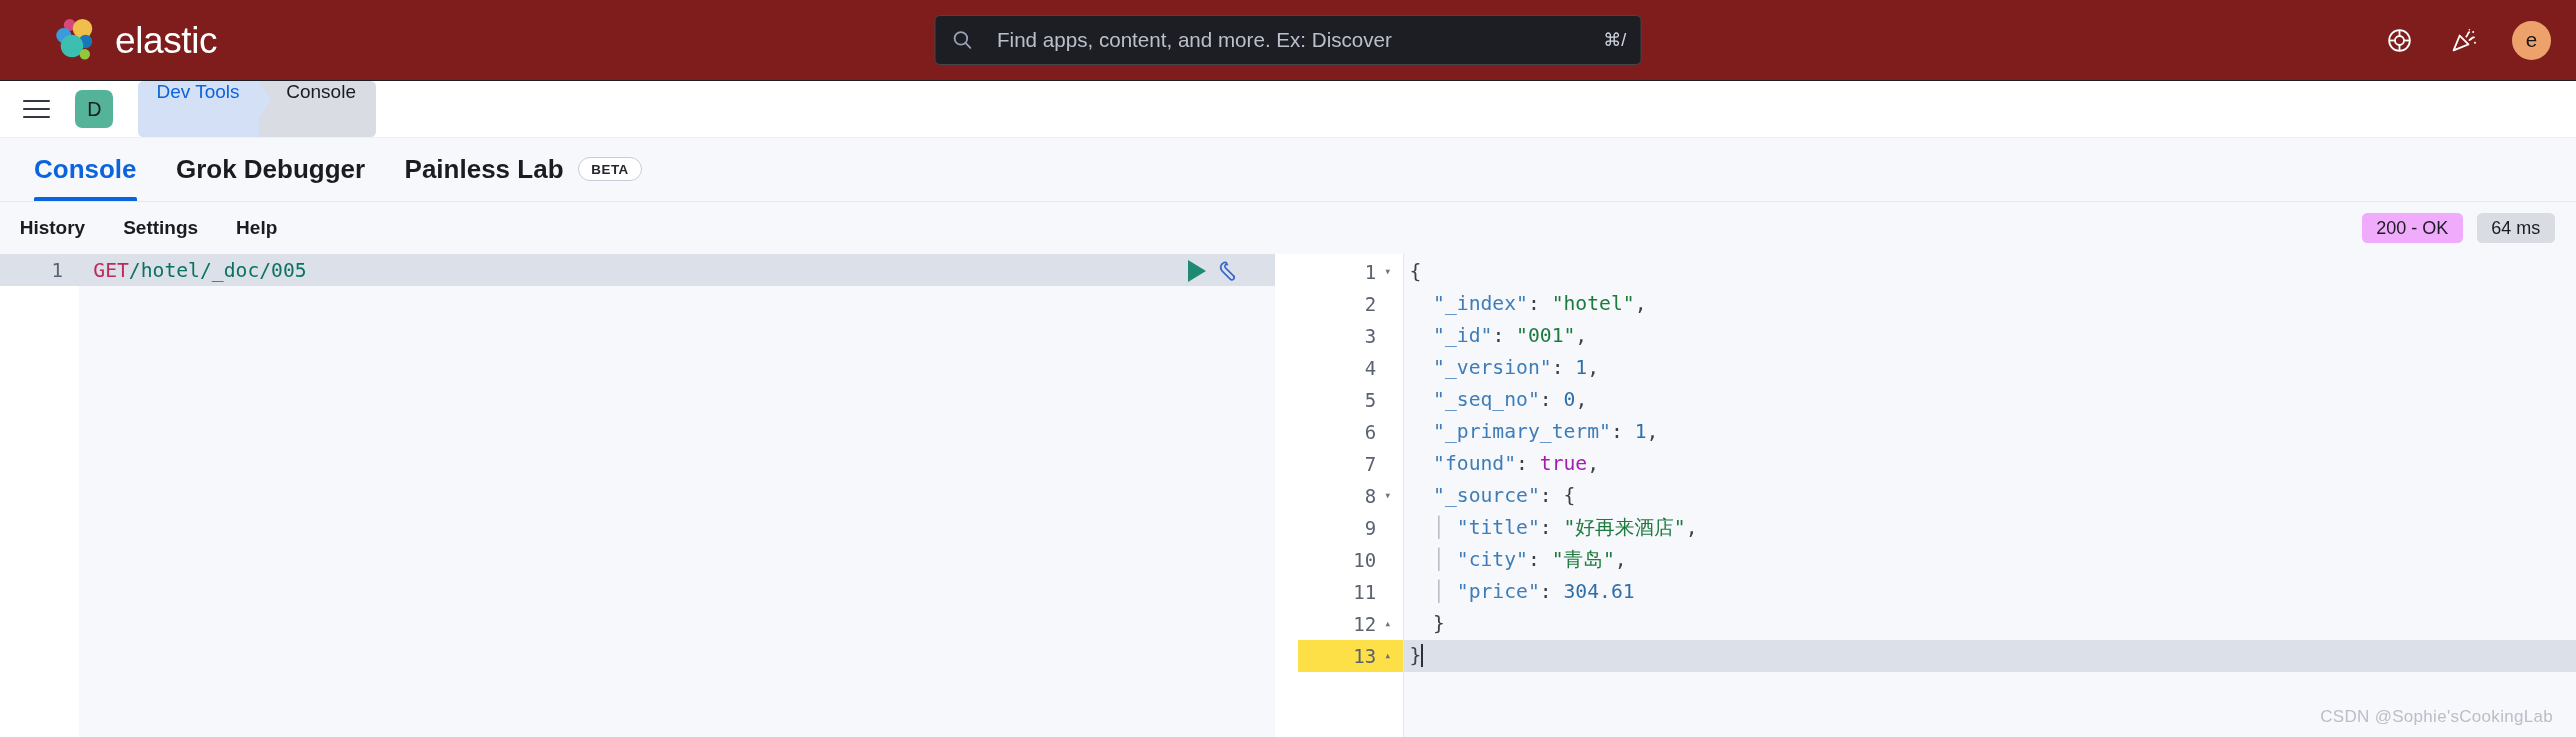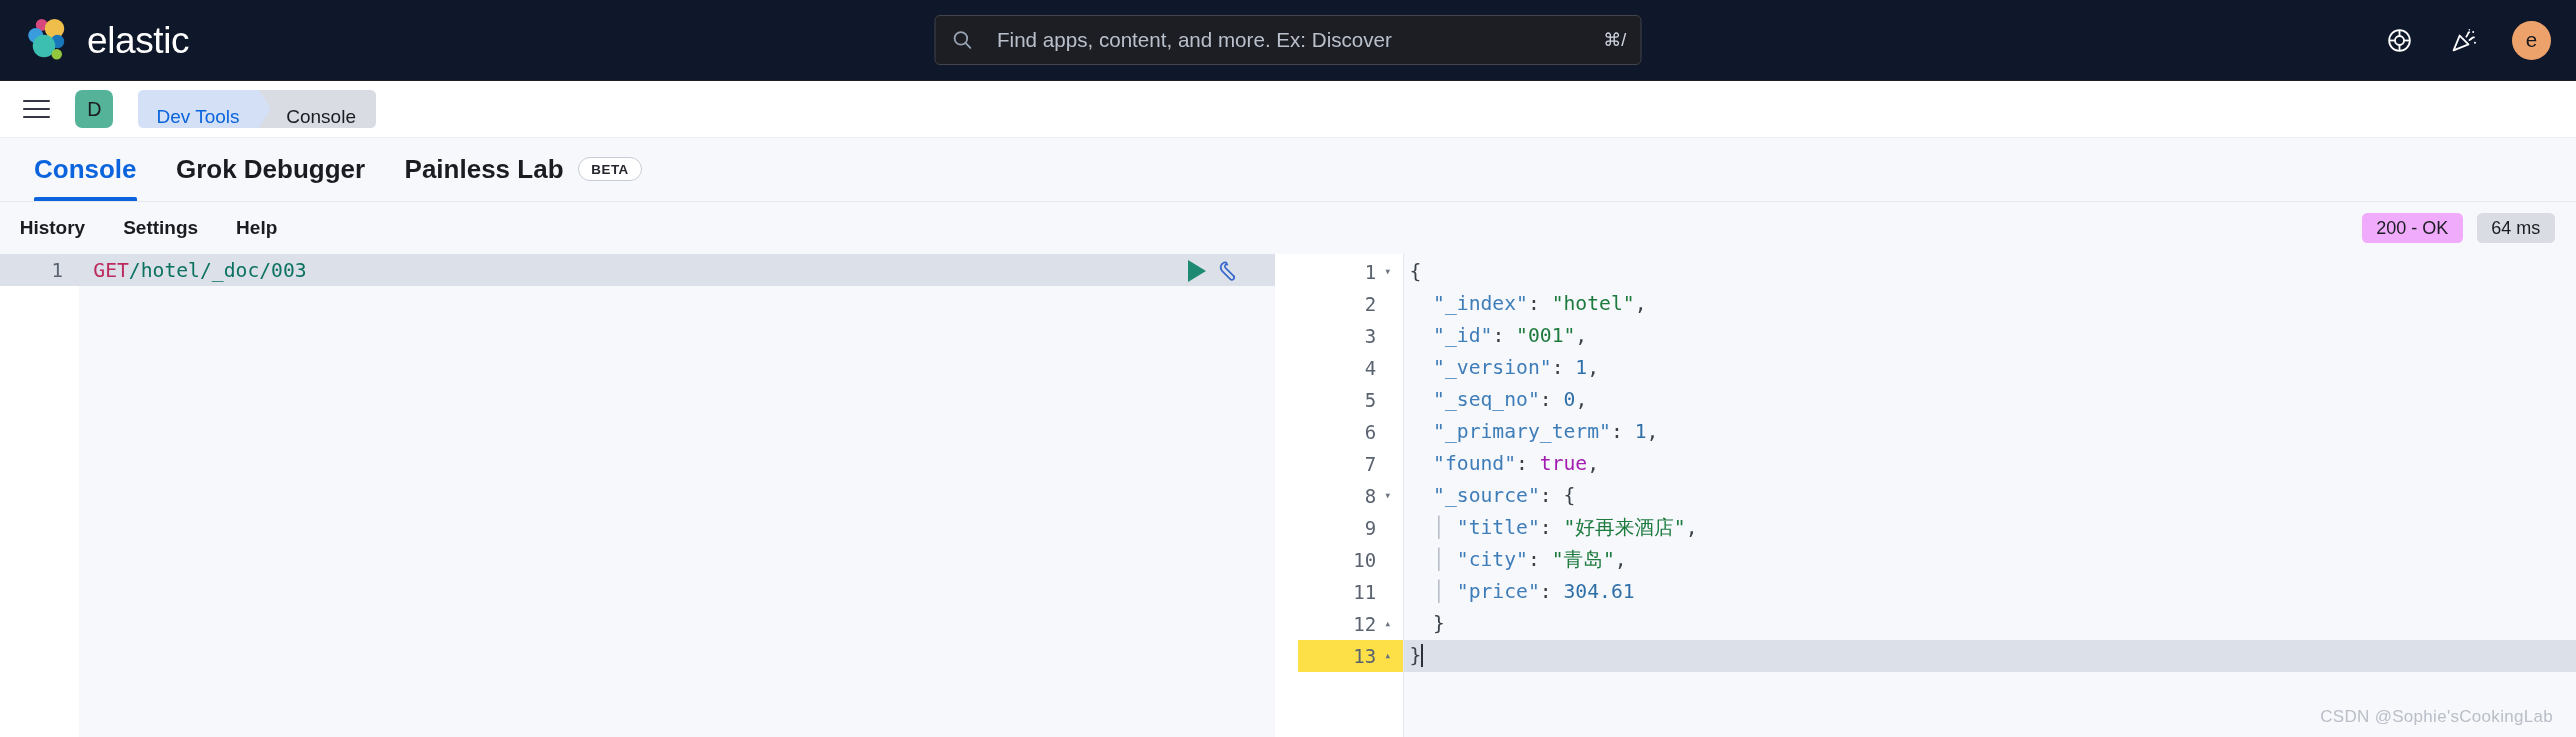--- a/index.html
+++ b/index.html
@@ -7,25 +7,26 @@
   html, body {
     width: 2576px; height: 738px;
     font-family: "Liberation Sans", sans-serif;
     background: #ffffff;
     overflow: hidden;
   }
 
   
   .top-bar {
     height: 81px;
-    background: #0f172a;
+    background: #7f1d1d;
     display: flex;
     align-items: center;
     position: relative;
     border-bottom: 0.9px solid #1c1d23;
+    padding-left: 28px;
   }
   .brand {
     display: flex;
     align-items: center;
     gap: 16px;
     padding-left: 23px;
   }
   .elastic-logo { width: 48px; height: 48px; display:block; }
   .brand-name {
     color: #ffffff;
@@ -123,22 +124,22 @@
     border-radius: 7.2px;
     display: flex; align-items: center; justify-content: center;
     color: #1a1c21;
     font-size: 19.7px;
     font-weight: 400;
     cursor: pointer;
     margin-left: 3.6px;
   }
   .crumbs { display: flex; align-items: center; margin-left: 7.2px; }
   .crumb {
-    height: 38px;
-    display: flex; align-items: flex-end;
+    height: 56px;
+    display: flex; align-items: flex-start;
     font-size: 19px;
     padding: 0 19.7px 0 23px;
     position: relative;
     cursor: pointer;
   }
   .crumb.first { padding-left: 18px; border-radius: 5.4px 0 0 5.4px; }
   .crumb-dev  { background: #D3E0F5; color: #0B64DD; }
   .crumb-last { background: #D9DCE2; color: #1a1c21; border-radius: 0 5.4px 5.4px 0; padding-left: 27px; cursor: default;}
   .crumb-dev::after {
     content: "";
@@ -458,21 +459,21 @@
   </div>
 </div>
 
 <div class="console-body">
 
   <div class="req-panel">
     <div class="req-gutter">
       <div class="gnum">1</div>
     </div>
     <div class="req-code">
-      <div class="req-line-active"><span class="m-get">GET</span><span class="m-path">/hotel/_doc/003</span></div>
+      <div class="req-line-active"><span class="m-get">GET</span><span class="m-path">/hotel/_doc/005</span></div>
       <div class="req-actions">
         <div class="play-btn"></div>
         <div class="wrench-btn">
           <svg viewBox="0 0 24 24" fill="none" stroke="#3667CC" stroke-width="1.7" stroke-linejoin="round" stroke-linecap="round">
             <path d="M8.4 2.4 a5.4 5.4 0 0 0 -4.0 9.2 l8.4 8.4 a2.4 2.4 0 0 0 3.4 -3.4 l-8.4 -8.4 a2.0 2.0 0 0 1 2.0 -3.4 z"></path>
             <circle cx="16.6" cy="17.4" r="1.1" fill="#3667CC" stroke="none"></circle>
           </svg>
         </div>
       </div>
     </div>

